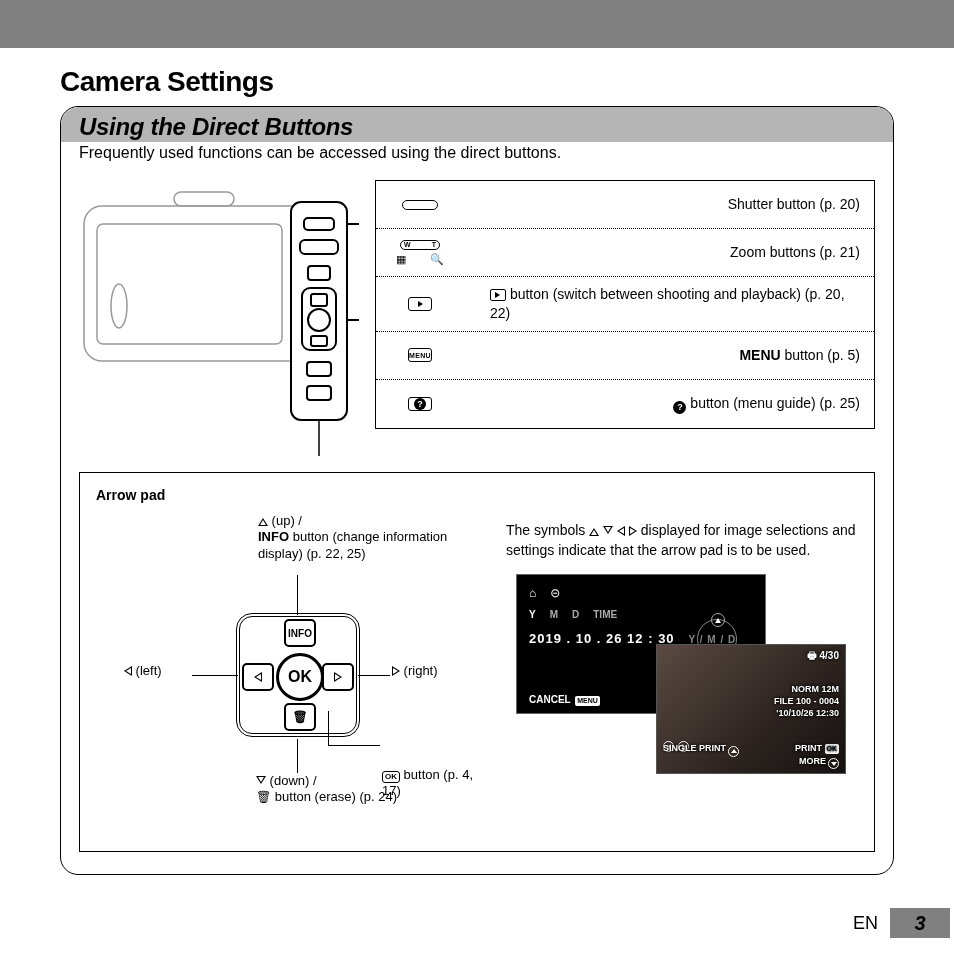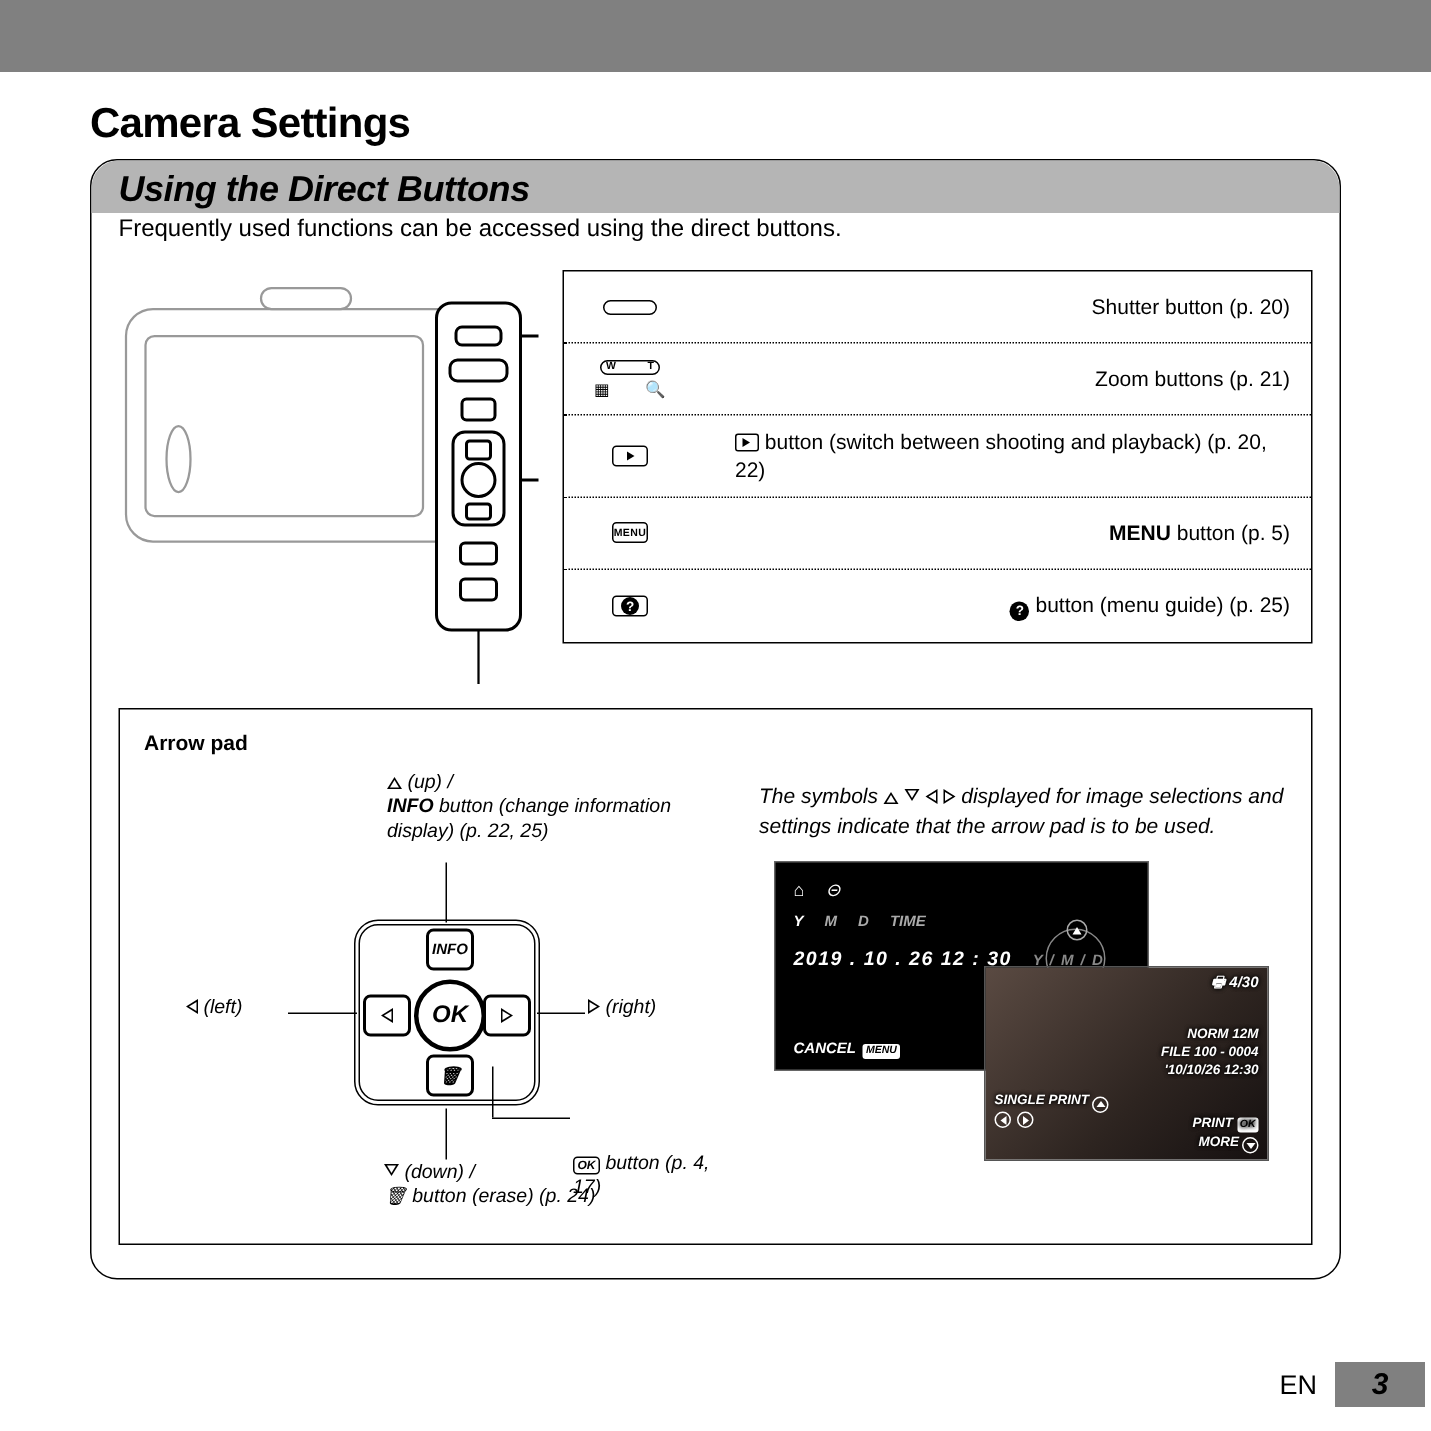--- a/index.html
+++ b/index.html
@@ -21,23 +21,23 @@
   .pill { display:inline-block; border:1.5px solid #000; border-radius: 6px; height: 10px; width: 36px; }
   .pill-wide { width: 40px; height: 10px; border-radius:5px; border:1.5px solid #000; position:relative; display:inline-flex; align-items:center; justify-content:space-between; padding:0 3px; font-size:7px; font-weight:bold; }
   .icon-line { width: 48px; display:flex; justify-content:space-between; font-size:11px; }
   .small-btn { border:1.5px solid #000; border-radius:3px; width:24px; height:14px; display:inline-flex; align-items:center; justify-content:center; font-size:9px; background:#fff; }
   .small-btn.play::after{ content:""; display:block; width:0; height:0; border-left:5px solid #000; border-top:3px solid transparent; border-bottom:3px solid transparent; }
   .menu-label { font-size:7px; font-weight:bold; letter-spacing:0.3px; }
   .q-circle { width:12px; height:12px; border-radius:50%; background:#000; color:#fff; display:inline-flex; align-items:center; justify-content:center; font-size:9px; font-weight:bold; }
   .inline-play { display:inline-block; border:1.3px solid #000; border-radius:2px; width:16px; height:12px; position:relative; vertical-align:-2px; }
   .inline-play::after{content:""; position:absolute; left:4px; top:2px; border-left:5px solid #000; border-top:3px solid transparent; border-bottom:3px solid transparent;}
   .inline-q { display:inline-flex; width:13px; height:13px; border-radius:50%; background:#000; color:#fff; align-items:center; justify-content:center; font-size:9px; font-weight:bold; vertical-align:-2px; }
-  .arrow-box { border:1px solid #000; margin: 16px 18px 0 18px; padding: 14px 16px 6px 16px; }
+  .arrow-box { border:1px solid #000; margin: 16px 18px 0 18px; padding: 14px 16px 28px 16px; }
   .arrow-title { font-weight:bold; font-size:14px; margin-bottom: 10px; }
-  .arrow-columns { display:flex; gap: 30px; align-items:flex-start;font-style:italic; }
+  .arrow-columns { display:flex; gap: 30px; align-items:flex-start; }
   .left-col { width: 380px; }
   .right-col { flex:1; padding-top: 8px; font-size:14px; line-height:1.4; }
   .tri { display:inline-block; }
   .tri-up-o { width:0; height:0; border-left:5px solid transparent; border-right:5px solid transparent; border-bottom:8px solid #000; position:relative; vertical-align:-1px;}
   .tri-up-o::after{content:""; position:absolute; left:-3px; top:2px; border-left:3px solid transparent; border-right:3px solid transparent; border-bottom:5px solid #fff;}
   .tri-down-o { width:0; height:0; border-left:5px solid transparent; border-right:5px solid transparent; border-top:8px solid #000; position:relative; vertical-align:1px;}
   .tri-down-o::after{content:""; position:absolute; left:-3px; bottom:2px; border-left:3px solid transparent; border-right:3px solid transparent; border-top:5px solid #fff;}
   .tri-left-o { width:0; height:0; border-top:5px solid transparent; border-bottom:5px solid transparent; border-right:8px solid #000; position:relative; vertical-align:-1px;}
   .tri-left-o::after{content:""; position:absolute; top:-3px; left:2px; border-top:3px solid transparent; border-bottom:3px solid transparent; border-right:5px solid #fff;}
   .tri-right-o { width:0; height:0; border-top:5px solid transparent; border-bottom:5px solid transparent; border-left:8px solid #000; position:relative; vertical-align:-1px;}
@@ -76,21 +76,21 @@
   .screen1 .mini { display:inline-block; background:#fff; color:#000; font-size:7px; border-radius:2px; padding:0 2px; margin-left:2px;}
   .screen1 .spinner { position:absolute; right:28px; top:44px; }
   .spinner .arc{ width:40px; height:40px; border:1px solid #888; border-radius:50%; position:relative;}
   .spinner .tbtn{ width:14px; height:14px; border:1px solid #aaa; border-radius:50%; position:absolute; left:13px; display:flex; align-items:center; justify-content:center;}
   .spinner .tbtn.up{top:-7px;} .spinner .tbtn.dn{bottom:-7px;}
   .spinner .t-u{width:0;height:0;border-left:3px solid transparent;border-right:3px solid transparent;border-bottom:5px solid #fff;}
   .spinner .t-d{width:0;height:0;border-left:3px solid transparent;border-right:3px solid transparent;border-top:5px solid #fff;}
   .screen2 { position:absolute; left:150px; top:84px; width:190px; height:130px; background:linear-gradient(135deg,#5a4a42,#2d2420 60%,#151010); border:1px solid #555; color:#fff; font-size:9px; }
   .screen2 .top-right{ position:absolute; right:6px; top:4px; font-size:10px; font-weight:bold; text-shadow:0 0 3px #000,0 0 3px #000;}
   .screen2 .info-right{ position:absolute; right:6px; top:38px; text-align:right; font-size:9px; line-height:1.35; font-weight:bold; text-shadow:0 0 3px #000,0 0 3px #000;}
-  .screen2 .bottom{ position:absolute; bottom:4px; left:6px; right:6px; display:flex; justify-content:space-between; font-size:9px; font-weight:bold; text-shadow:0 0 3px #000,0 0 3px #000;flex-direction:column;}
+  .screen2 .bottom{ position:absolute; bottom:4px; left:6px; right:6px; display:flex; justify-content:space-between; font-size:9px; font-weight:bold; text-shadow:0 0 3px #000,0 0 3px #000;}
   .screen2 .circ{ display:inline-flex; width:11px; height:11px; border:1px solid #fff; border-radius:50%; align-items:center; justify-content:center; margin-left:2px; vertical-align:-2px;}
   .screen2 .circ .a-u{width:0;height:0;border-left:3px solid transparent;border-right:3px solid transparent;border-bottom:4px solid #fff;}
   .screen2 .circ .a-d{width:0;height:0;border-left:3px solid transparent;border-right:3px solid transparent;border-top:4px solid #fff;}
   .screen2 .circ .a-l{width:0;height:0;border-top:3px solid transparent;border-bottom:3px solid transparent;border-right:4px solid #fff;}
   .screen2 .circ .a-r{width:0;height:0;border-top:3px solid transparent;border-bottom:3px solid transparent;border-left:4px solid #fff;}
   .screen2 .nav-lr{ position:absolute; left:4px; top:96px; display:flex; gap:2px;}
   .screen2 .ok-pill{ display:inline-block; background:#fff; color:#000; font-size:7px; border-radius:2px; padding:0 2px; font-weight:bold;}
   .trash-icon::before{content:"🗑"; font-size:12px;}
 </style>
 </head>

